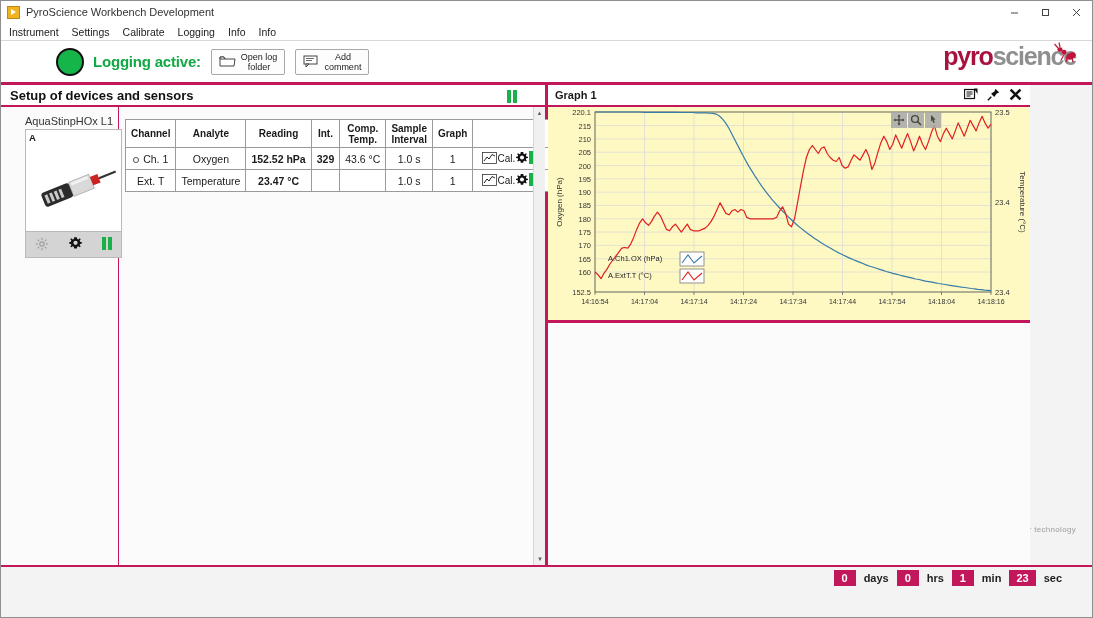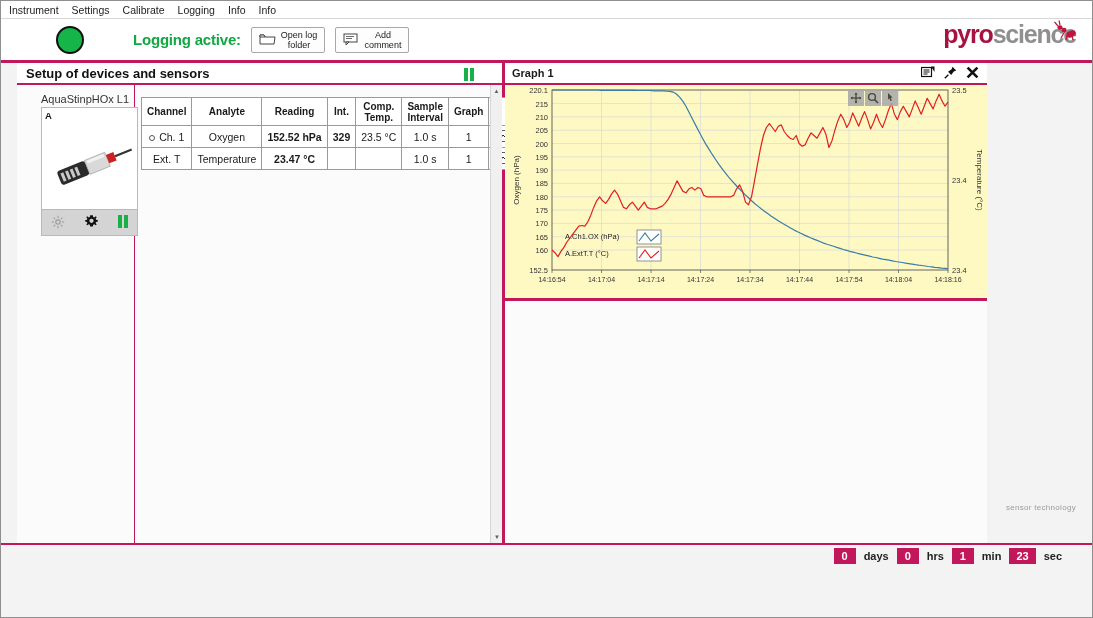--- a/index.html
+++ b/index.html
@@ -50,21 +50,21 @@
   }
   .menubar span { font-size:10.5px; color:#222; cursor:default; }
 
   
   .toolbar {
     height:44px; background:#ffffff;
     position:relative;
     display:flex; align-items:center;
     border-bottom:3px solid #c2185b;
   }
-  .led-wrap { margin-left:55px; display:flex; align-items:center;gap:40px; }
+  .led-wrap { margin-left:55px; display:flex; align-items:center; }
   .led {
     width:28px; height:28px; border-radius:50%;
     background:#15b54a; border:2.5px solid #111;
   }
   .logging-label {
     margin-left:9px; color:#12a843; font-weight:bold;
     font-size:15px; letter-spacing:-0.2px;
   }
   .tbtn {
     margin-left:10px; height:26px; min-width:62px;
@@ -81,25 +81,24 @@
   .logo .main .pyro { color:#a8123e; }
   .logo .main .sci { color:#8f8f8f; }
   .logo .sub { font-size:8px; color:#9b9b9b; margin-top:2px; letter-spacing:0.3px; }
   .ant { position:absolute; right:-3px; top:-2px; }
 
   
   .main { position:relative; height:480px; display:flex; }
 
   
   .setup {
-    width:488px; height:480px;
+    width:547px; height:480px;
     border-right:3px solid #c2185b;
     display:flex; flex-direction:column;
     background:#c4b5fd;
-    margin-left:16px;
   }
   .setup-head {
     height:22px; background:#ffffff;
     display:flex; align-items:center;
     padding-left:9px;
     border-bottom:2px solid #c2185b;
     position:relative;
   }
   .setup-head .t { font-size:13px; font-weight:bold; color:#111; }
   .setup-head .pause { position:absolute; right:28px; top:5px; }
@@ -188,20 +187,44 @@
 
   .green-pause { display:inline-flex; gap:2px; }
   .green-pause i { display:block; width:4px; height:13px; background:#19b04a; }
   .gear { font-size:14px; line-height:1; color:#111; }
 </style>
 </head>
 <body>
 
 <div class="app">
 
+  <div class="titlebar">
+    <div class="appicon">
+        <div class="tri"></div>
+      </div>
+    <div class="title">PyroScience Workbench Development</div>
+    <div class="wincontrols">
+      <div>
+        <svg width="11" height="11" viewBox="0 0 11 11">
+            <line x1="2" y1="6" x2="9" y2="6" stroke="#444" stroke-width="1"></line>
+          </svg>
+      </div>
+      <div>
+        <svg width="11" height="11" viewBox="0 0 11 11">
+            <rect x="2.5" y="2.5" width="6" height="6" fill="none" stroke="#444" stroke-width="1"></rect>
+          </svg>
+      </div>
+      <div>
+        <svg width="11" height="11" viewBox="0 0 11 11">
+            <line x1="2" y1="2" x2="9" y2="9" stroke="#444" stroke-width="1"></line>
+            <line x1="9" y1="2" x2="2" y2="9" stroke="#444" stroke-width="1"></line>
+          </svg>
+      </div>
+    </div>
+  </div>
 
   <div class="menubar">
     <span>Instrument</span>
     <span>Settings</span>
     <span>Calibrate</span>
     <span>Logging</span>
     <span>Info</span>
     <span>Info</span>
   </div>
 
@@ -343,21 +366,21 @@
               </tr>
             </thead>
             <tbody>
               <tr>
                 <td>
                   <span class="radio-dot"></span><span>Ch. 1</span>
                 </td>
                 <td class="analyte">Oxygen</td>
                 <td class="reading">152.52 hPa</td>
                 <td class="intensity">329</td>
-                <td>23.5 °C</td>
+                <td>43.6 °C</td>
                 <td>1.0 s</td>
                 <td>1</td>
                 <td class="actions">
                   <div class="act-row">
                     <span>
                       <svg width="15" height="12" viewBox="0 0 15 12">
                         <rect x="0.5" y="0.5" width="14" height="11" fill="none" stroke="#333" stroke-width="0.8"></rect>
                         <polyline points="2,9 5,5 7,7 10,2.5 13,4" fill="none" stroke="#222" stroke-width="1"></polyline>
                       </svg>
                     </span>

